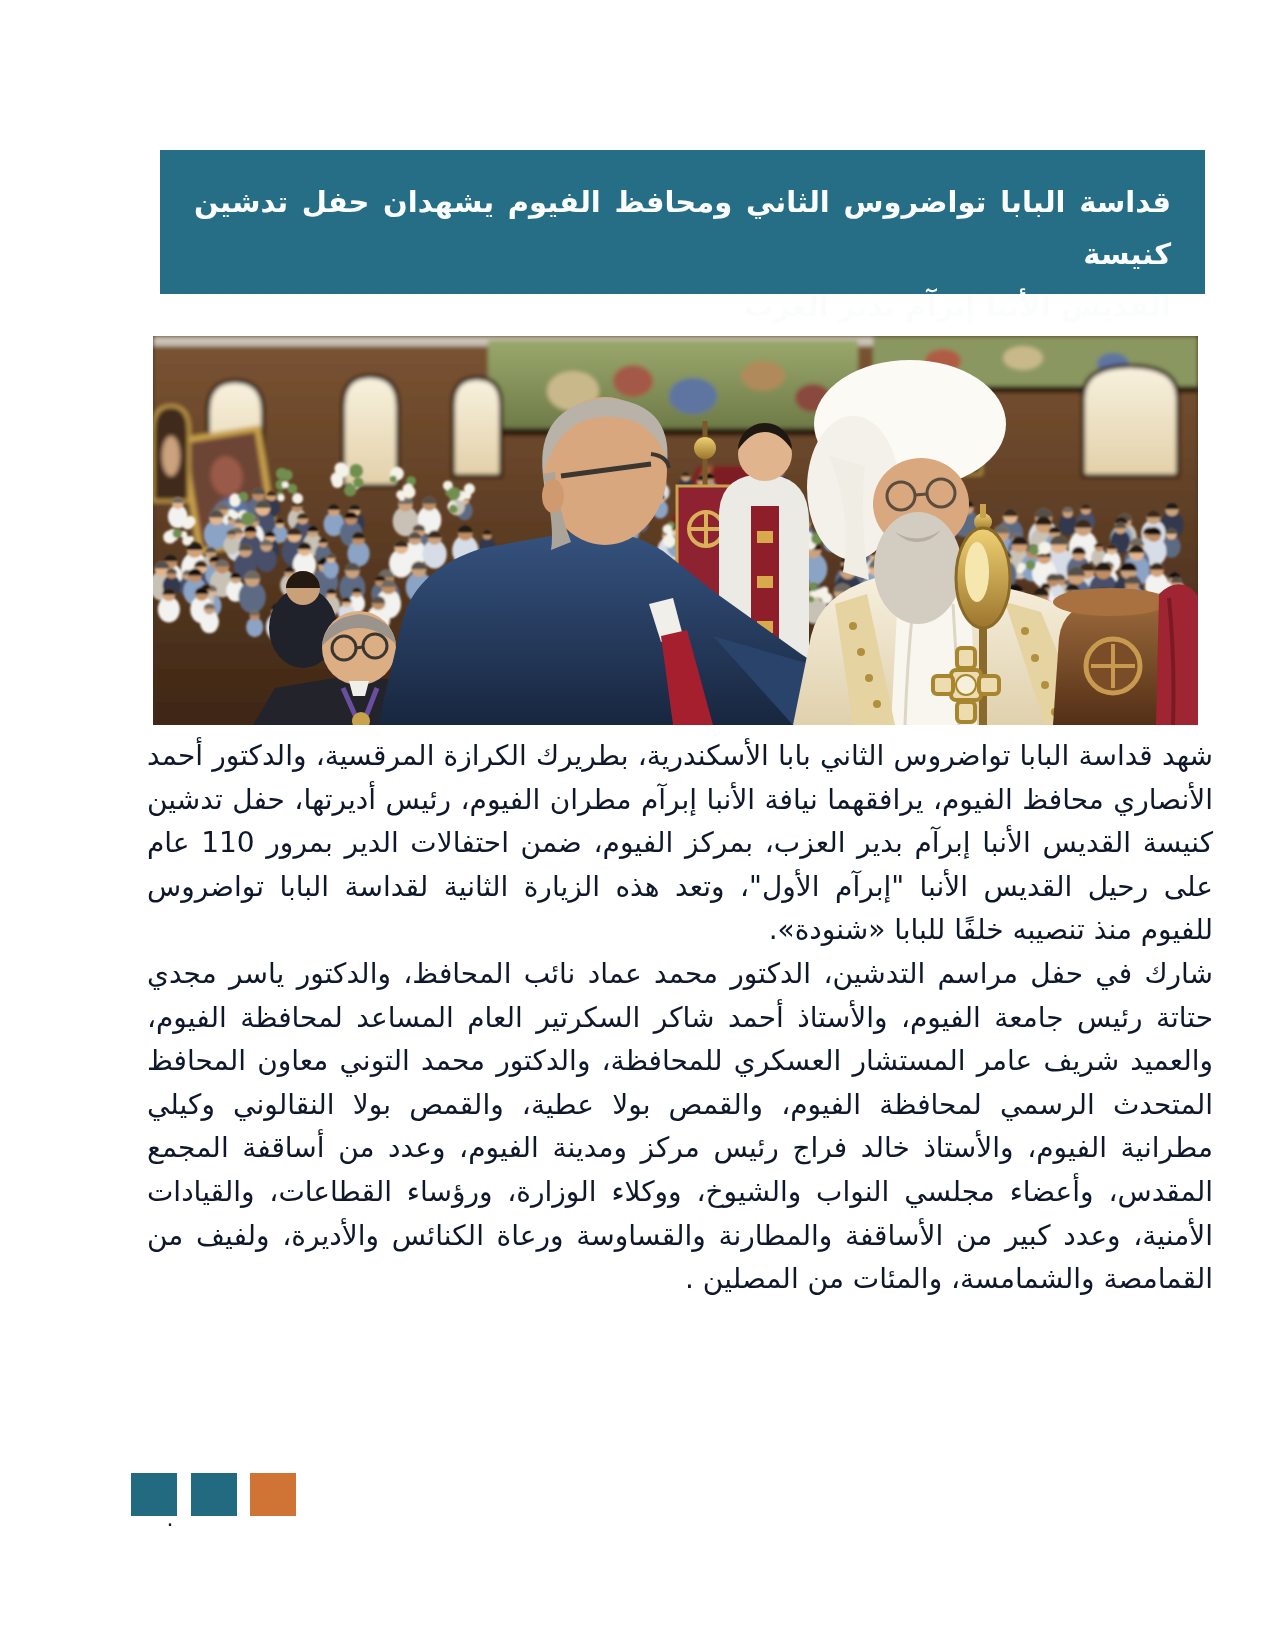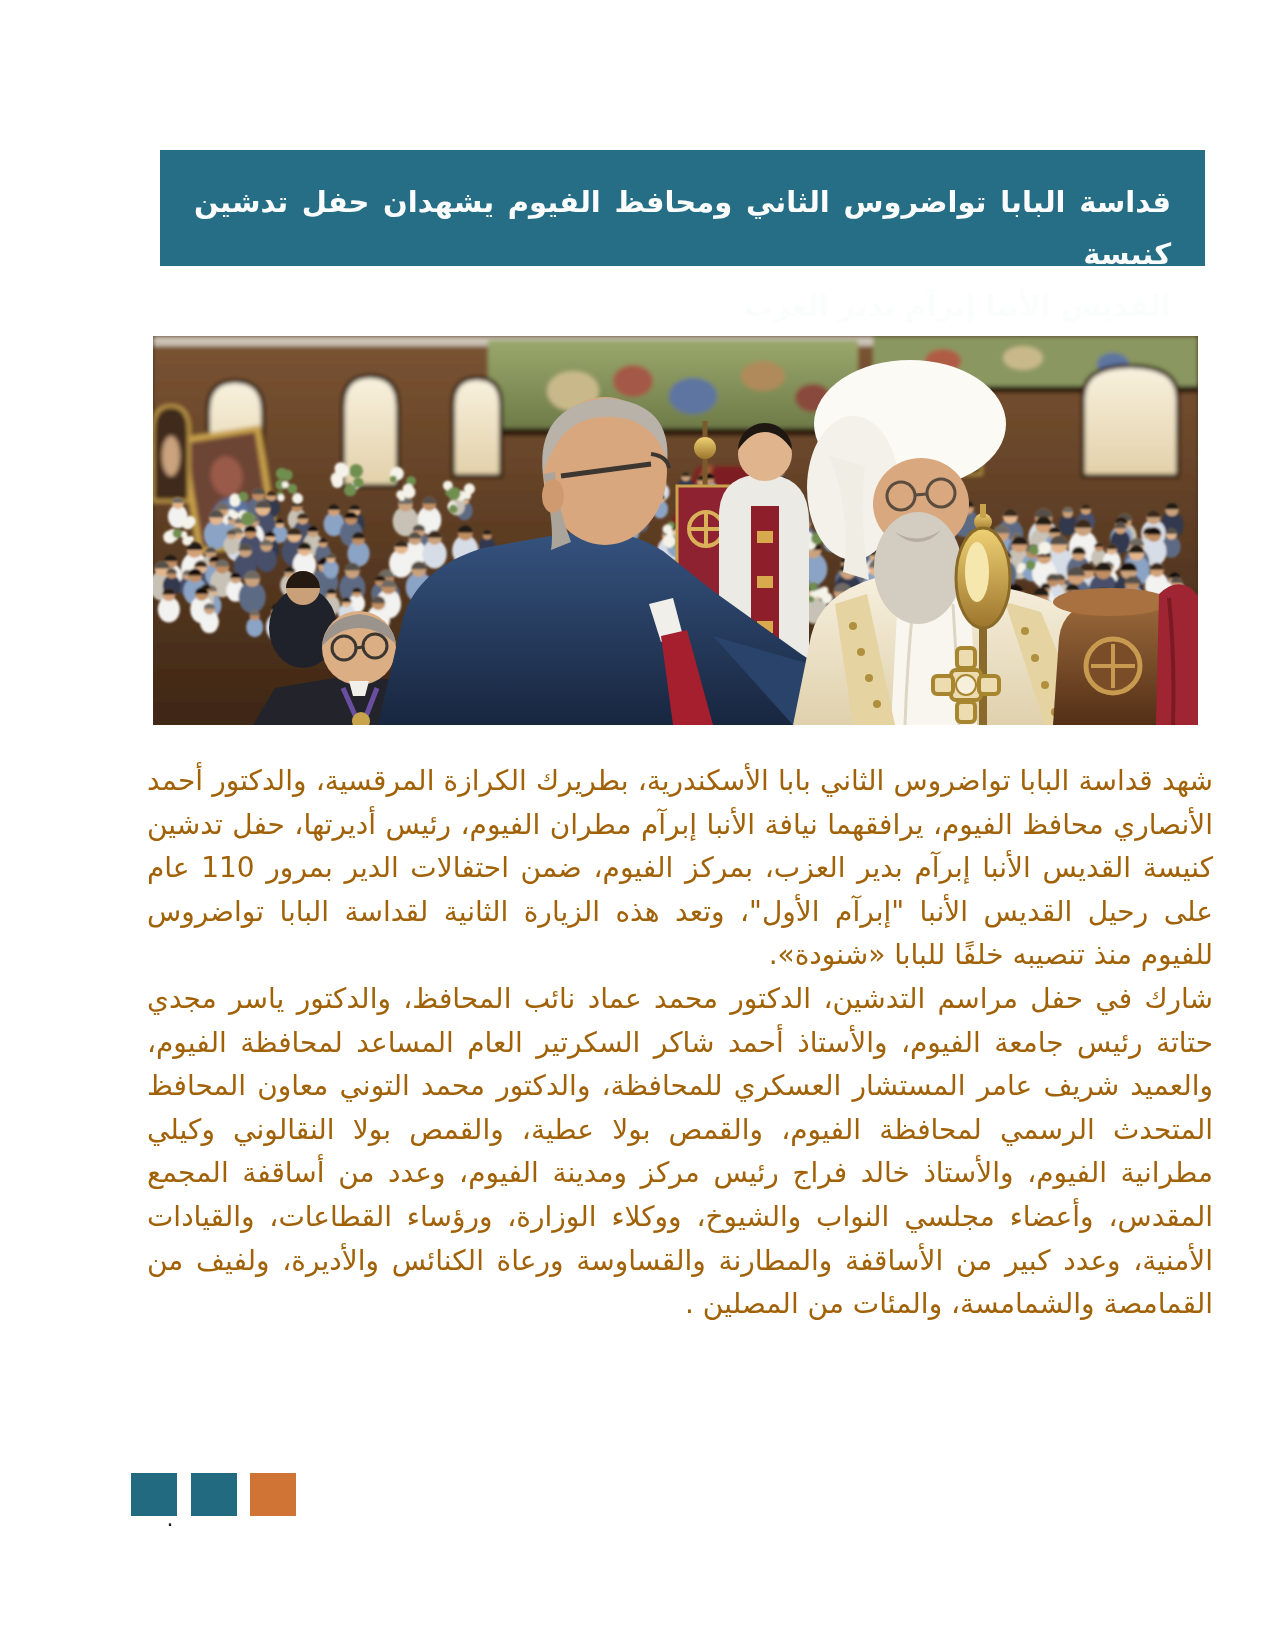--- a/index.html
+++ b/index.html
@@ -1,35 +1,35 @@
 <!DOCTYPE html>
 <html lang="ar"><head>
 <meta charset="utf-8">
 <style>
   html,body{margin:0;padding:0;background:#ffffff;}
   .page{
     position:relative;width:1275px;height:1650px;background:#ffffff;
     font-family:"DejaVu Sans",sans-serif;overflow:hidden;direction:rtl;
   }
   .banner{
-    position:absolute;left:160px;top:150px;width:1045px;height:116px;
+    position:absolute;left:160px;top:150px;width:1045px;height:144px;
     box-sizing:border-box;padding:26px 34px 0 34px;
     color:#fbfdfd;font-size:29px;font-weight:bold;line-height:52px;
   }
   .banner .l1{text-align:justify;text-align-last:justify;text-justify:inter-word;}
   .banner .l2{}
   .photo{
     position:absolute;left:153px;top:336px;width:1045px;height:389px;
     overflow:hidden;background:#4a2f1c;
   }
   .photo svg{display:block;}
   .article{
     position:absolute;right:62px;top:734px;width:1066px;
-    color:#a16207;font-size:28px;line-height:43.6px;
-    text-align:justify;text-justify:inter-word;margin-top:25px;
+    color:#0f172a;font-size:28px;line-height:43.6px;
+    text-align:justify;text-justify:inter-word;
   }
   .article p{margin:0;padding:0;}
   .sq{position:absolute;width:46px;height:43px;}
   .sq1{left:131px;top:1473px;}
   .sq2{left:191px;top:1473px;}
   .sq3{left:250px;top:1473px;}
   .enddot{
     position:absolute;left:160px;top:1506px;width:20px;
     color:#1a1a1a;font-size:22px;text-align:center;direction:ltr;
   }

